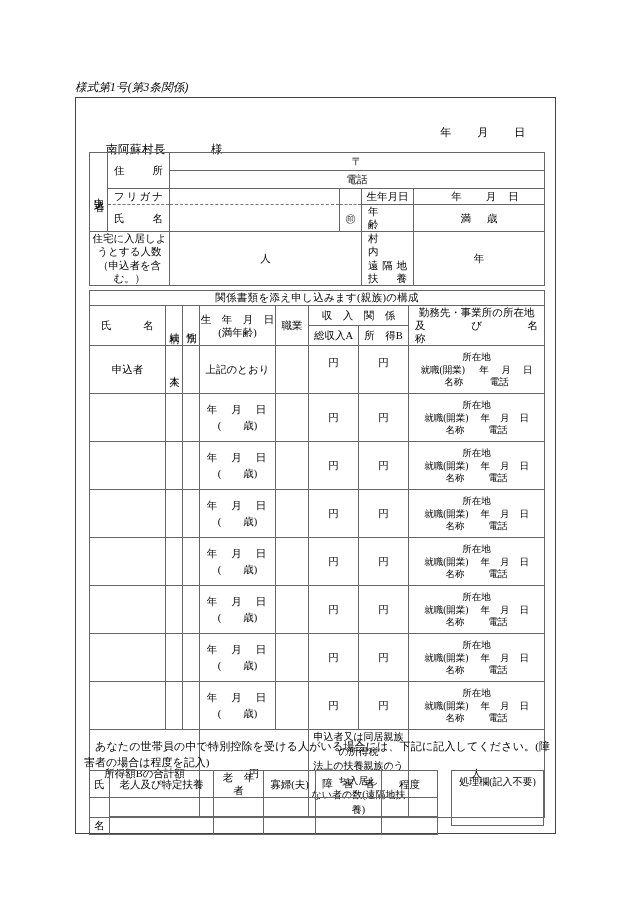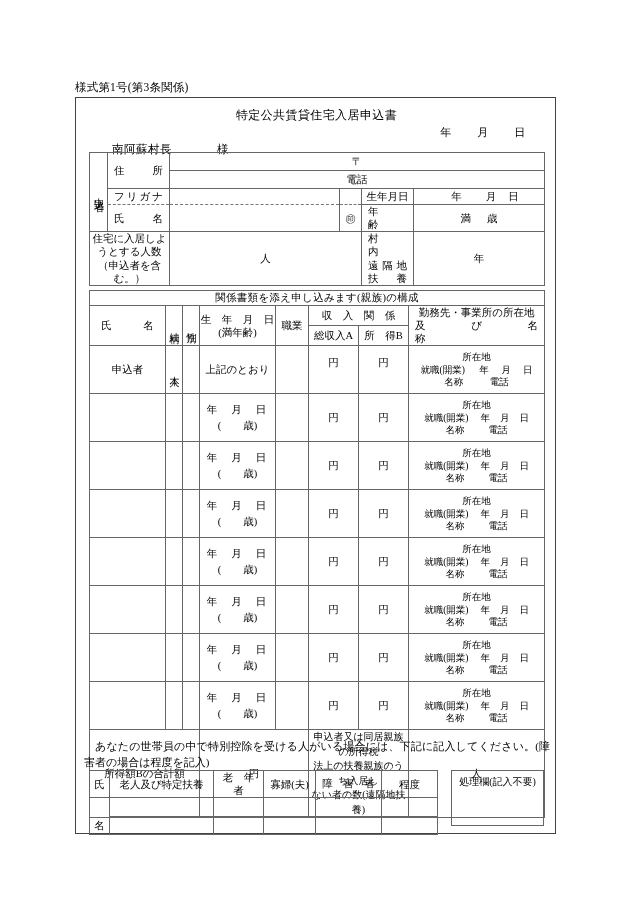--- a/index.html
+++ b/index.html
@@ -22,20 +22,21 @@
     height: 915px;
   }
   
   .form-no {
     position: absolute;
     left: 75px;
     top: 80px;
     font-size: 11.5px;
     letter-spacing: 0.2px;
     white-space: nowrap;
+    font-style: italic;
   }
   
   .outer {
     position: absolute;
     left: 75px;
     top: 97px;
     width: 481px;
     height: 737px;
     border: 1px solid #444;
     box-sizing: border-box;
@@ -53,21 +54,21 @@
   .date-line {
     position: absolute;
     right: 18px;
     top: 27px;
     font-size: 11px;
     letter-spacing: 0.3px;
   }
   .date-line span { display: inline-block; width: 34px; text-align: center; }
   .addressee {
     position: absolute;
-    left: 36px;
+    left: 30px;
     top: 44px;
     font-size: 11.5px;
     letter-spacing: 0.5px;
   }
   .addressee .sama { display: inline-block; margin-left: 45px; }
 
   
   table.grid {
     border-collapse: collapse;
     table-layout: fixed;
@@ -177,21 +178,20 @@
 </style>
 </head>
 <body>
 
 <div class="page">
 
   <div class="form-no">様式第1号(第3条関係)</div>
 
   <div class="outer">
 
-    <div class="doc-title">特定公共賃貸住宅入居申込書</div>
 
     <div class="date-line">
       <span>年</span>
       <span>月</span>
       <span>日</span>
     </div>
 
     <div class="addressee">
       <span>南阿蘇村長</span><span class="sama">様</span>
     </div>

